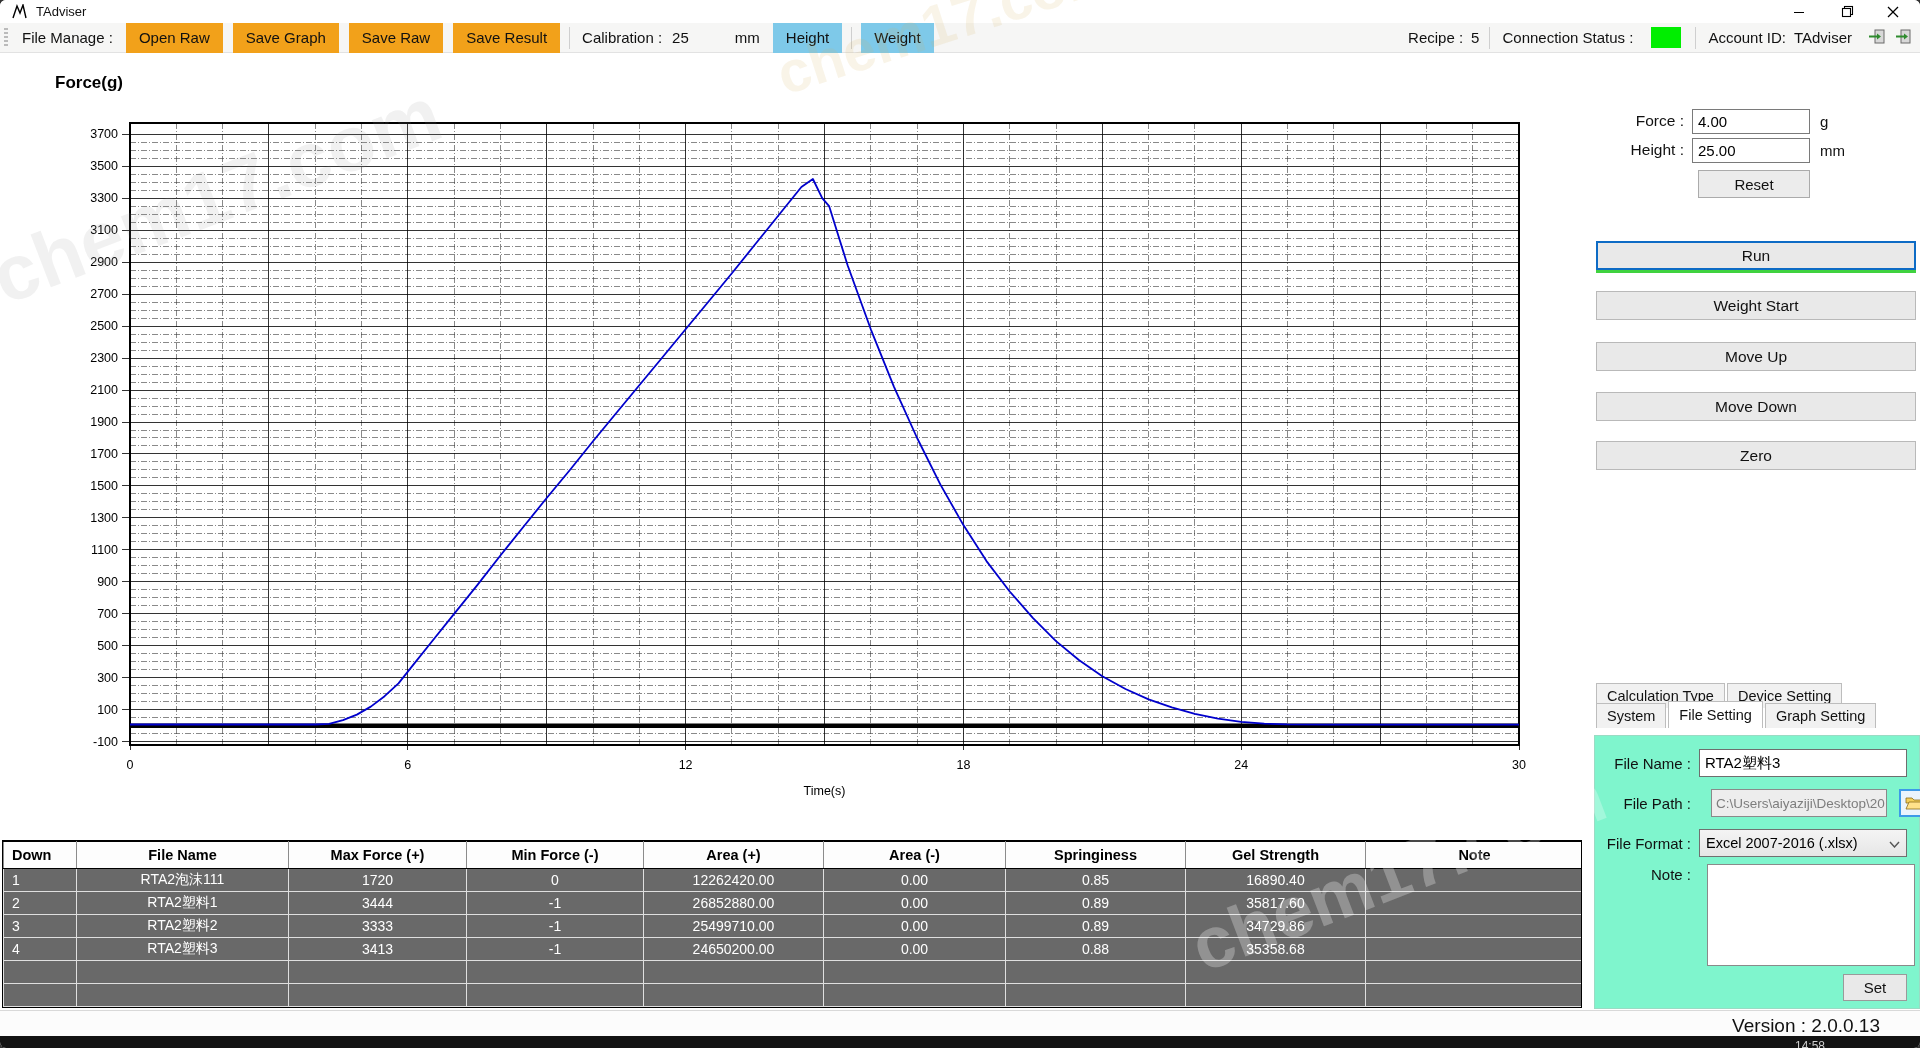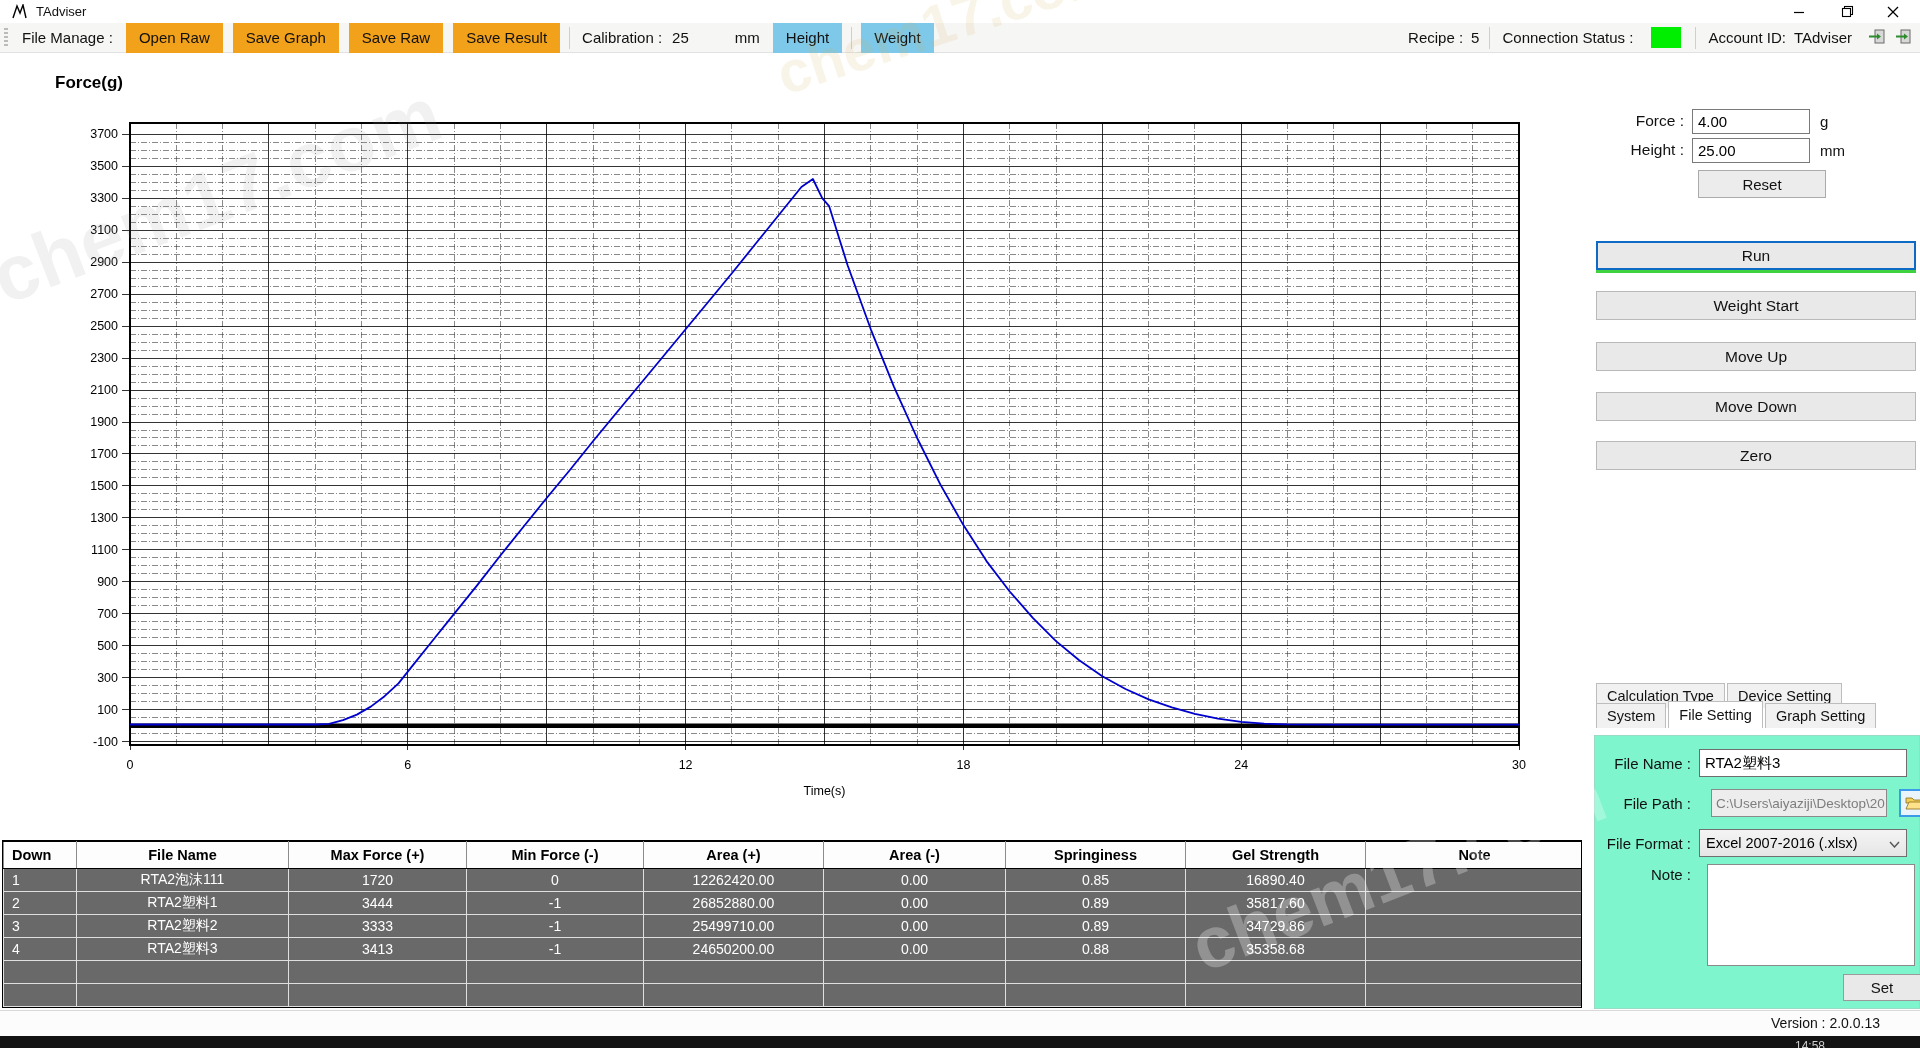--- a/index.html
+++ b/index.html
@@ -1,18 +1,18 @@
 <!DOCTYPE html>
 <html><head>
 <meta charset="utf-8">
 <style>
   * { margin:0; padding:0; box-sizing:border-box; }
   html,body { background:#333; }
   body { font-family:"Liberation Sans","DejaVu Sans",sans-serif; }
-  #app { position:relative; width:1920px; height:1048px; background:#fff; overflow:hidden; }
+  #app { position:relative; width:1920px; height:1048px; background:#fff; overflow:hidden;border-radius:6px; }
 
   
   .titlebar { position:absolute; left:0; top:0; width:1920px; height:23px; background:#fff; }
   .titlebar .appicon { position:absolute; left:12px; top:4px; }
   .titlebar .title { position:absolute; left:36px; top:4px; font-size:13px; color:#111; }
   .winbtn { position:absolute; top:0; width:42px; height:23px; display:flex; align-items:center; justify-content:center; }
   .winbtn.min { right:100px; } .winbtn.res { right:52px; } .winbtn.cls { right:6px; }
 
   
   .toolbar { position:absolute; left:0; top:23px; width:1920px; height:30px; background:#f6f6f5;
@@ -40,21 +40,21 @@
   .tick-text  { font-family:"Liberation Sans","DejaVu Sans",sans-serif; font-size:12.5px; fill:#000; }
   .axis-text  { font-family:"Liberation Sans","DejaVu Sans",sans-serif; font-size:12.5px; fill:#000; }
 
   
   .rpanel { position:absolute; left:1592px; top:53px; width:328px; height:959px; background:#fff; }
   .frow { position:absolute; height:26px; display:flex; align-items:center; }
   .frow .lbl { width:100px; text-align:right; font-size:15.5px; color:#111; padding-right:8px; }
   .frow input { width:118px; height:25px; border:1px solid #7a7a7a; font-size:15px; padding:0 5px;
                 font-family:inherit; background:#fff; color:#000; }
   .frow .unit { font-size:15px; margin-left:10px; color:#111; }
-  .reset-btn { position:absolute; left:106px; top:117px; width:128px; height:28px; background:#ececec;
+  .reset-btn { position:absolute; left:106px; top:117px; width:112px; height:28px; background:#ececec;
                border:1px solid #ababab; font-size:15px; font-family:inherit; color:#111; }
   .op-header { position:absolute; left:4px; top:146px; width:320px; height:30px; background:#3fd23f;
                color:#147a14; font-size:17px; display:flex; align-items:center; justify-content:center;margin-top:44px; }
   .op-btn { position:absolute; left:4px; width:320px; height:29px; background:#e9e9e9; border:1px solid #b9b9b9;
             font-size:15.5px; font-family:Liberation Sans, sans-serif; color:#111; }
   .op-btn.run { border:2px solid #0d6bc5; }
 
   
   .tabs-row { position:absolute; left:4px; display:flex; }
   .tab { height:25px; padding:0 10px; display:flex; align-items:center; font-size:14.5px; color:#111;
@@ -70,37 +70,37 @@
               font-family:inherit; background:#fff; color:#000; }
   .fs-path { width:176px; height:28px; border:1px solid #8a8a8a; background:#ededed; color:#7d7d7d;
              font-size:13.5px; padding:12px 4px; display:flex; align-items:center; overflow:hidden; white-space:nowrap; }
   .folder-btn { width:32px; height:28px; border:2px solid #3d9ae8; background:#eaf4fd; display:flex;
                 align-items:center; justify-content:center; }
   .fs-combo { width:208px; height:28px; border:1px solid #707070; background:linear-gradient(#f4f4f4,#e6e6e6);
               display:flex; align-items:center; font-size:14.5px; color:#000; padding:0 6px; }
   .fs-combo .caret { margin-left:auto; }
   .fs-note { position:absolute; left:112px; top:128px; width:208px; height:102px; border:1px solid #8a8a8a;
              background:#fff; resize:none; font-family:inherit; font-size:14px; }
-  .set-btn { position:absolute; left:248px; top:238px; width:78px; height:27px; background:#e9e9e9;
+  .set-btn { position:absolute; left:248px; top:238px; width:64px; height:27px; background:#e9e9e9;
              border:1px solid #9a9a9a; font-size:15px; font-family:inherit; color:#111; }
 
   
   #table-wrap { position:absolute; left:2px; top:840px; width:1580px; height:168px; background:#696969;
                 border:1px solid #000; overflow:hidden; }
   #result-table { border-collapse:collapse; table-layout:fixed; width:1580px; }
   #result-table th { background:#fdfdfd; color:#000; font-size:14.5px; font-weight:600; height:27px;
                      border:1px solid #8c8c8c; border-top:1px solid #000; border-bottom:1px solid #000; text-align:center; }
   #result-table td { background:#696969; color:#fff; font-size:14px; height:23px; border:1px solid #dfdfdf;
                      text-align:center; overflow:hidden; white-space:nowrap; }
   #result-table th:first-child, #result-table td:first-child { text-align:left; padding-left:8px; }
 
   
   .statusbar { position:absolute; left:0; top:1010px; width:1920px; height:26px; background:#fcfcfc;
                border-top:1px solid #d9d9d9; }
-  .statusbar .ver { position:absolute; right:40px; top:4px; font-size:14px; color:#111; }
+  .statusbar .ver { position:absolute; right:40px; top:4px; font-size:19px; color:#111; }
   .taskbar { position:absolute; left:0; top:1036px; width:1920px; height:12px; background:#131313; overflow:hidden; }
   .taskbar .clock { position:absolute; left:1795px; top:3px; color:#cfcfcf; font-size:12px; }
 
   
   .wm { position:absolute; font-weight:700; pointer-events:none; white-space:nowrap; z-index:5; }
   .wm1 { left:-20px; top:150px; font-size:78px; color:rgba(150,150,150,0.13); transform:rotate(-21deg); }
   .wm2 { left:770px; top:-12px; font-size:58px; color:rgba(216,176,92,0.14); transform:rotate(-18deg); }
   .wm3 { left:1180px; top:830px; font-size:72px; color:rgba(255,255,255,0.28); transform:rotate(-21deg); }
 </style>
 </head>

